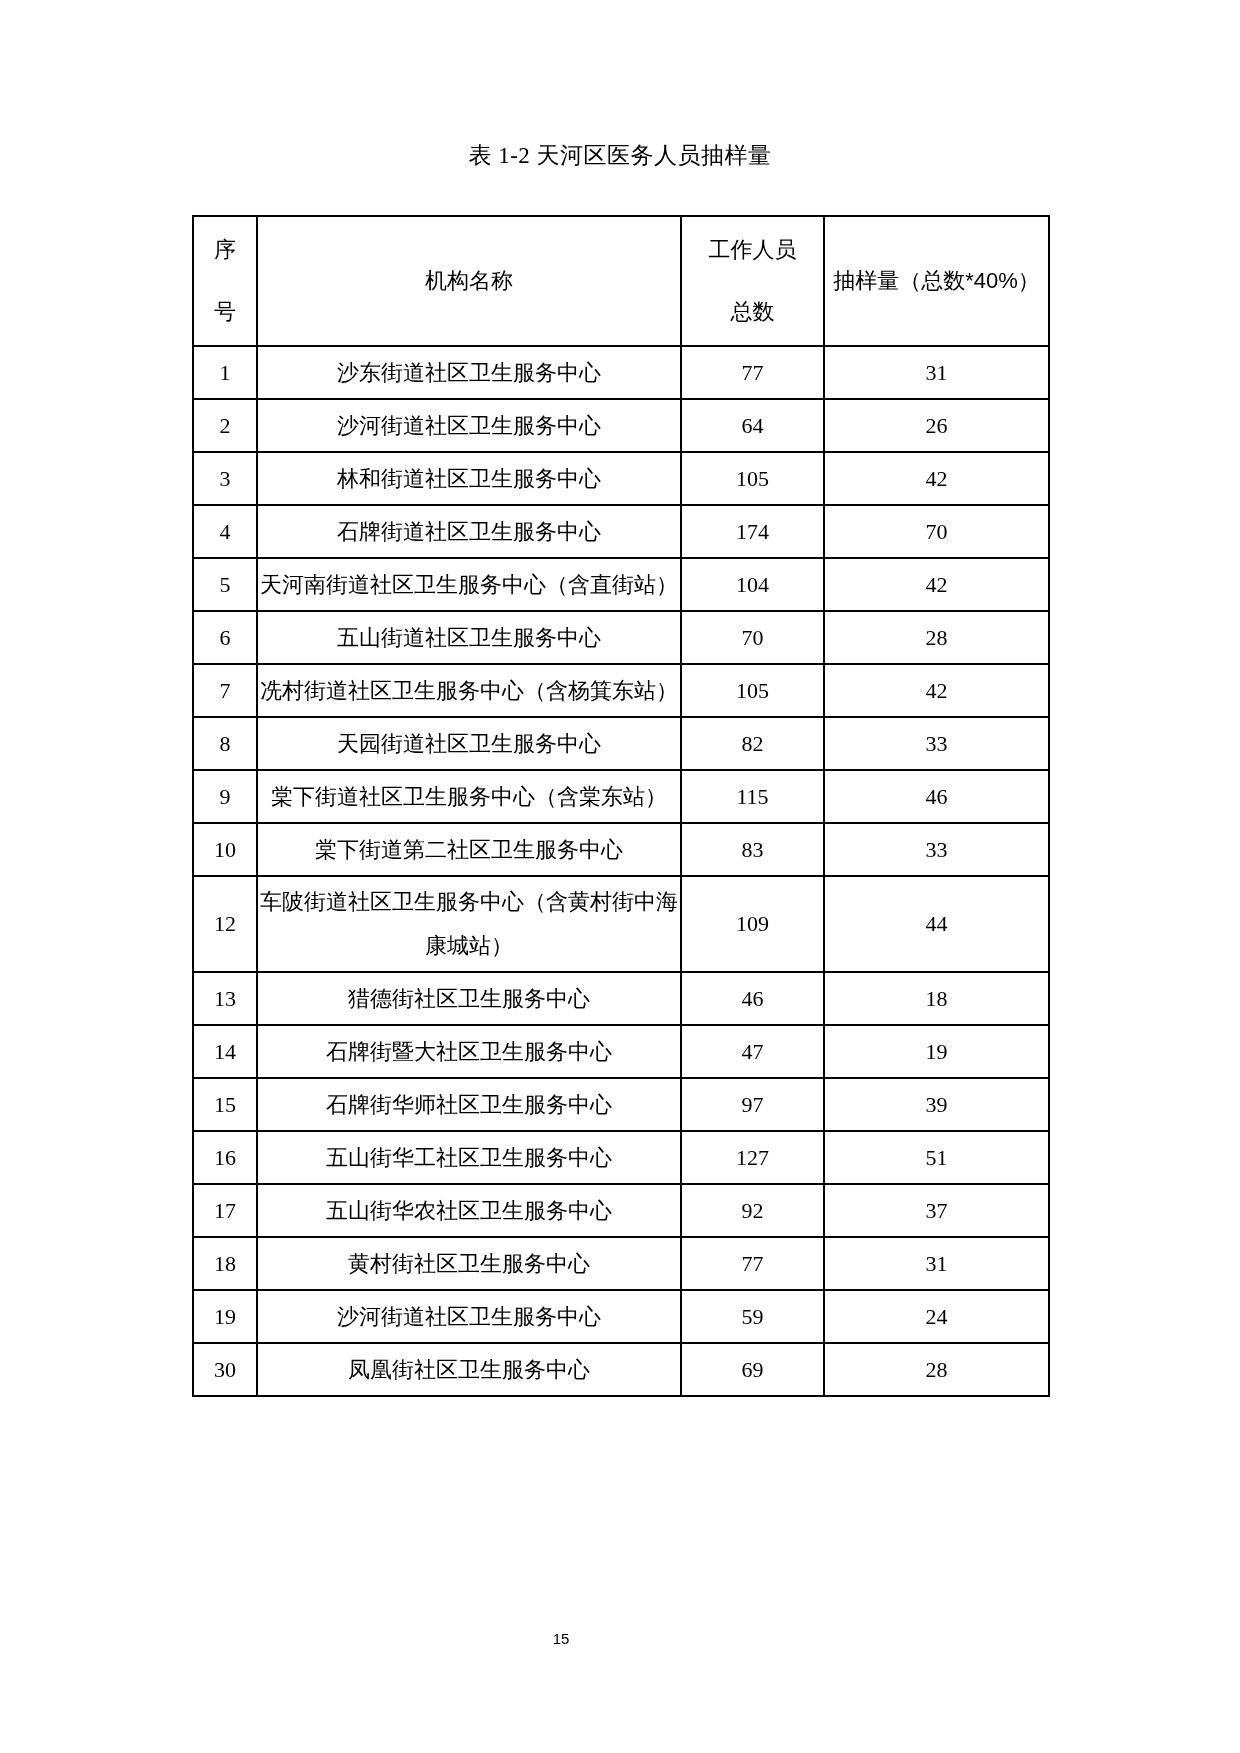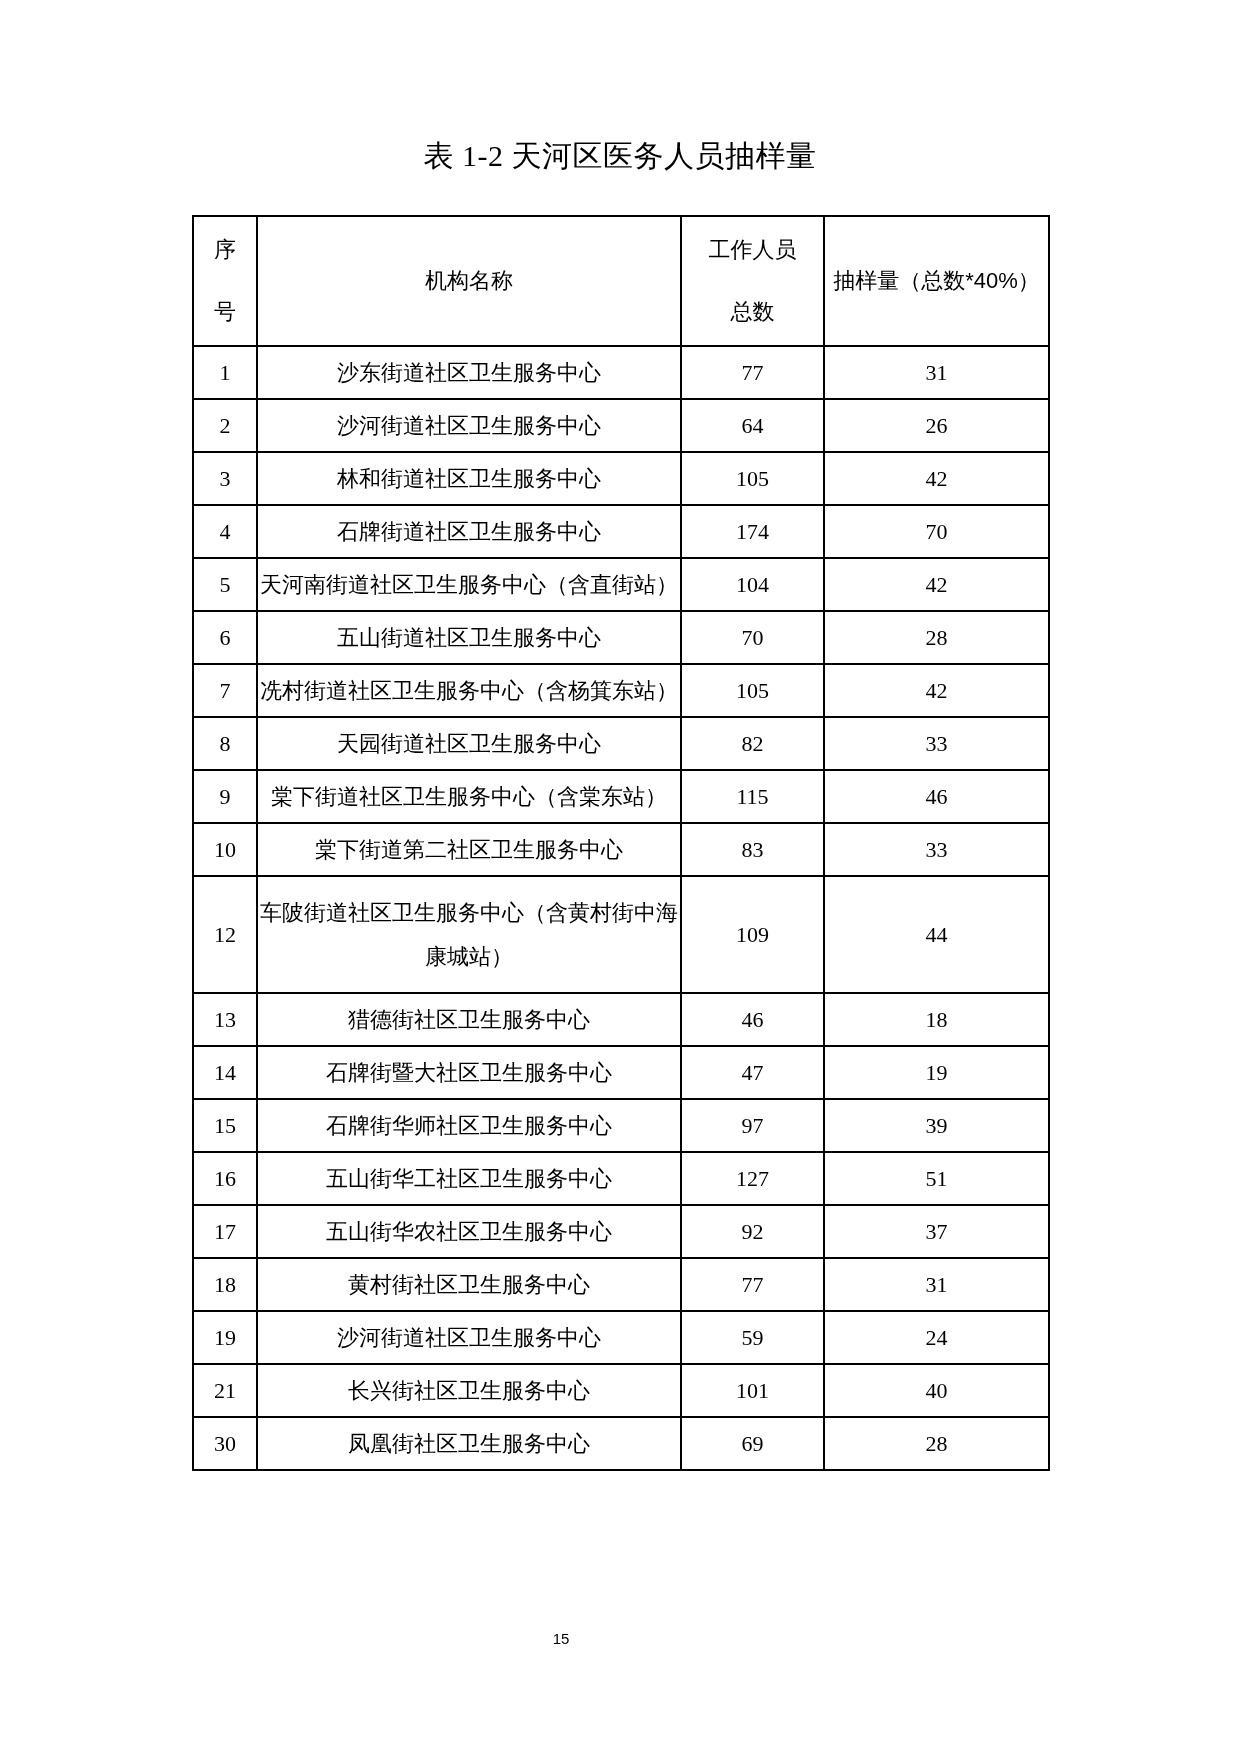--- a/index.html
+++ b/index.html
@@ -9,21 +9,21 @@
     position: relative;
     font-family: "Liberation Serif", "DejaVu Serif", serif;
     color: #000000;
     overflow: hidden;
   }
   .doc-title {
     position: absolute;
     top: 140px; left: 0;
     width: 1240px;
     text-align: center;
-    font-size: 30px;
+    font-size: 23px;
     line-height: 32px;
     font-family: "Liberation Serif", "DejaVu Serif", serif;
     letter-spacing: 0.5px;
     white-space: pre;
   }
   table.sample-table {
     position: absolute;
     left: 192px; top: 215px;
     border-collapse: collapse;
     table-layout: fixed;
@@ -37,21 +37,21 @@
     overflow: hidden;
   }
   .sample-table thead tr { height: 130px; }
   .sample-table thead th {
     font-family: "Liberation Sans", "DejaVu Sans", sans-serif;
     font-weight: normal;
     font-size: 22px;
   }
   .h-stack div { line-height: 62px; }
   .sample-table tbody tr { height: 53px; }
-  .sample-table tbody tr.tall { height: 117px; }
+  .sample-table tbody tr.tall { height: 96px; }
   .c-no, .c-num {
     font-family: "Liberation Serif", "DejaVu Serif", serif;
     font-size: 22px;
   }
   .c-name {
     font-family: "Liberation Serif", "DejaVu Serif", serif;
     font-size: 22px;
     line-height: 44px;
     padding: 0 6px;
   }
@@ -193,26 +193,20 @@
       <td class="c-num">77</td>
       <td class="c-num">31</td>
     </tr>
     <tr>
       <td class="c-no">19</td>
       <td class="c-name">沙河街道社区卫生服务中心</td>
       <td class="c-num">59</td>
       <td class="c-num">24</td>
     </tr>
     <tr>
-      <td class="c-no">21</td>
-      <td class="c-name">长兴街社区卫生服务中心</td>
-      <td class="c-num">101</td>
-      <td class="c-num">40</td>
-    </tr>
-    <tr>
       <td class="c-no">30</td>
       <td class="c-name">凤凰街社区卫生服务中心</td>
       <td class="c-num">69</td>
       <td class="c-num">28</td>
     </tr>
   </tbody>
 </table>
 
 <div class="page-number">15</div>
 

